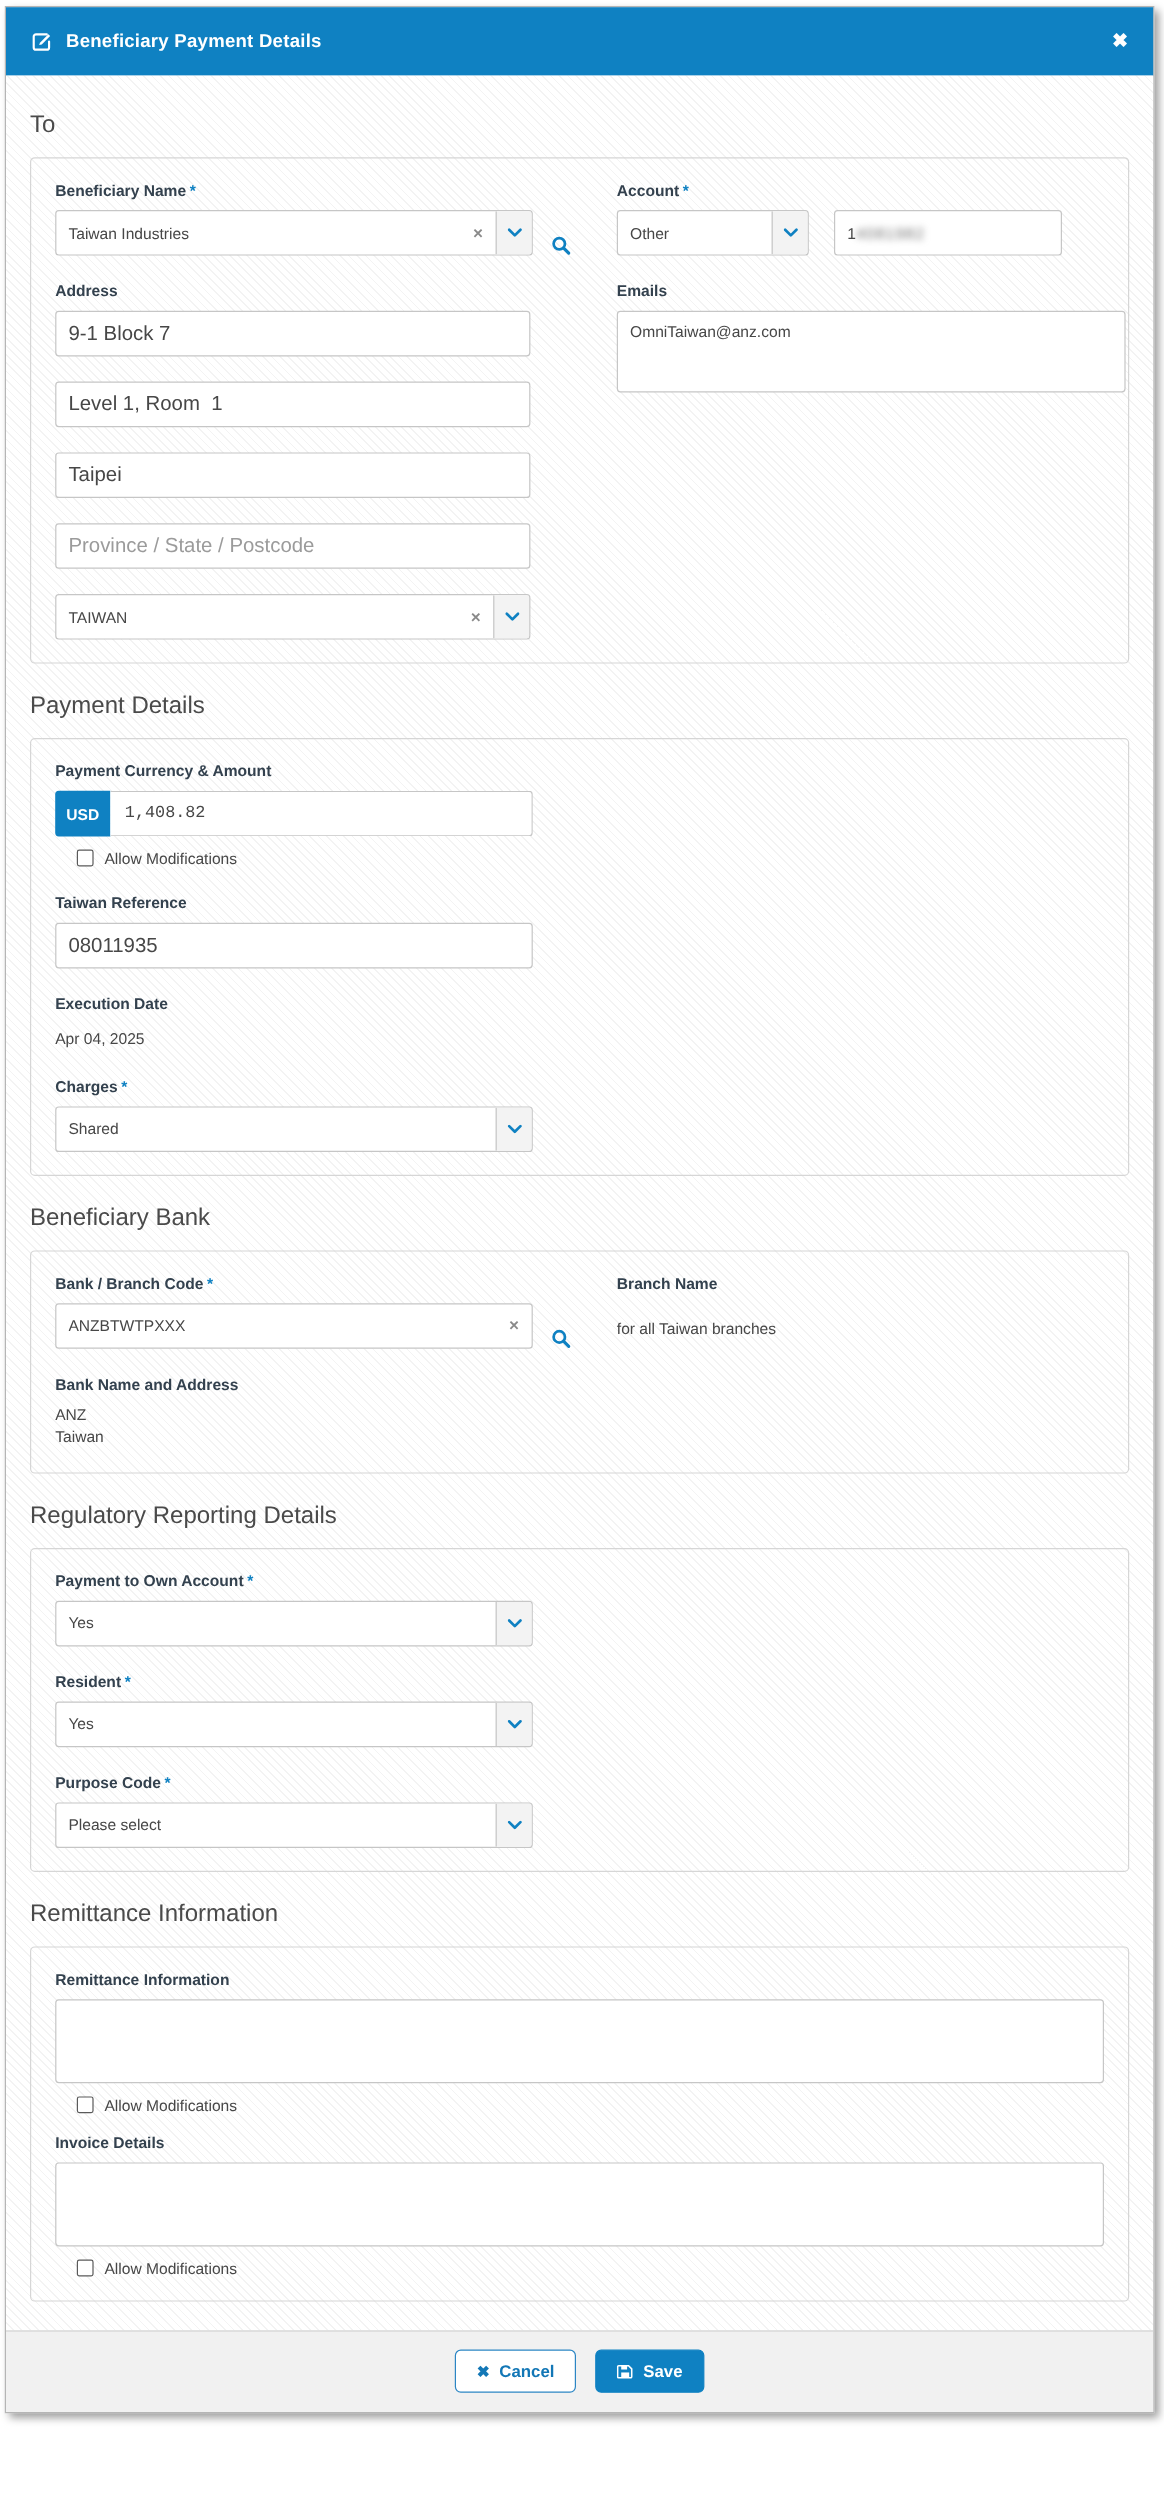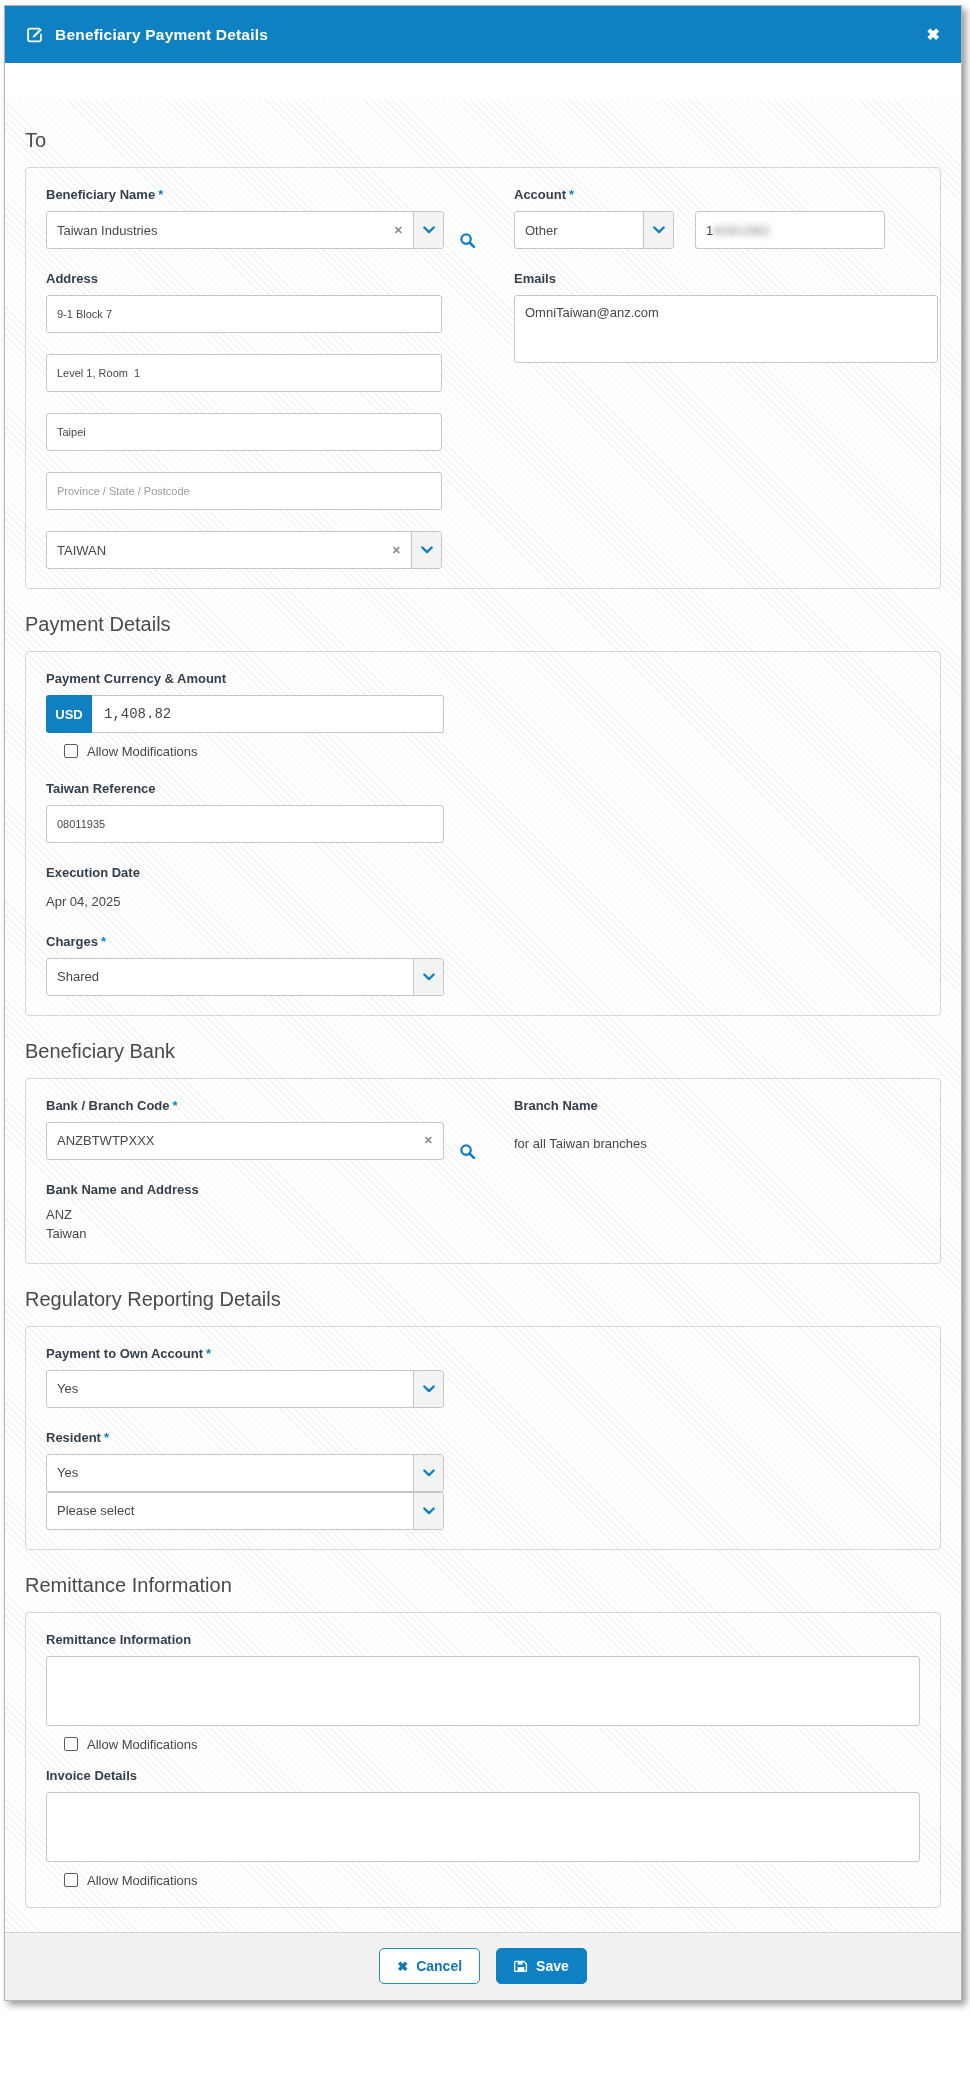--- a/index.html
+++ b/index.html
@@ -6,30 +6,30 @@
     font-family:"Liberation Sans",sans-serif;}
   *{box-sizing:border-box;}
   .modal{position:absolute;left:4px;top:5px;width:958px;border:1px solid #b5b5b5;
     box-shadow:4px 4px 7px rgba(0,0,0,.40);background:#fff;}
   
   .modal-header{height:57px;background:#0f81c2;display:flex;align-items:center;padding:0 21px;}
   .hdr-title{color:#fff;font-size:15.5px;font-weight:bold;margin-left:11px;letter-spacing:.2px;}
   .hdr-close{margin-left:auto;color:#fff;font-size:16px;font-weight:bold;cursor:pointer;line-height:1;}
   
   .modal-body{padding:18px 20px 24px;
-    background:repeating-linear-gradient(45deg,#ffffff 0px,#ffffff 4px,#f3f3f3 4px,#f3f3f3 5px);margin-top:36px;}
+    background:repeating-linear-gradient(45deg,#ffffff 0px,#ffffff 4px,#f3f3f3 4px,#f3f3f3 5px);}
   .section-heading{font-size:20px;font-weight:400;color:#4a4a4a;margin:24px 0 15px 0;}
   .section-heading.first{margin-top:12px;}
   .panel{border:1px solid #d6d6d6;border-radius:4px;padding:19px 20px;background:transparent;}
   .cols{display:flex;}
   .col-left{width:468px;flex:0 0 468px;}
   .col-right{flex:1;}
   .field-label{font-size:13px;font-weight:bold;color:#33414e;margin-bottom:9px;}
   .req{color:#0f81c2;font-weight:bold;margin-left:3px;font-size:13px;}
-  .text-input{height:38px;border:1px solid #c6c6c6;border-radius:3px;font-size:11px;color:#474747;
+  .text-input{height:38px;border:1px solid #c6c6c6;border-radius:3px;font-size:17px;color:#474747;
     padding:0 10px;background:#fff;font-family:inherit;display:block;}
   .text-input::placeholder{color:#9b9b9b;}
   .w396{width:396px;}
   .combo{display:flex;height:38px;border:1px solid #c6c6c6;border-radius:3px;background:#fff;
     align-items:stretch;overflow:hidden;}
   .combo input{border:none;outline:none;flex:1;min-width:0;padding:0 6px 0 10px;font-size:13px;
     color:#474747;font-family:inherit;background:transparent;}
   .clear-x{align-self:center;color:#8a8a8a;font-size:11px;font-weight:bold;padding:0 10px;cursor:pointer;}
   .chev-seg{width:30px;background:#f3f3f3;border-left:1px solid #c6c6c6;display:flex;
     align-items:center;justify-content:center;cursor:pointer;flex:0 0 30px;}
@@ -233,20 +233,23 @@
       </div>
       <div class="select-box" style="width:398px;">
         <span class="sel-val">Yes</span>
         <span class="chev-seg">
           <svg width="12" height="8" viewBox="0 0 14 9">
               <polyline points="1.5,1.5 7,7 12.5,1.5" fill="none" stroke="#0f81c2" stroke-width="2.6" stroke-linecap="round" stroke-linejoin="round"></polyline>
             </svg>
         </span>
       </div>
 
+      <div class="field-label gap22">
+        <span>Purpose Code</span><span class="req">*</span>
+      </div>
       <div class="select-box" style="width:398px;">
         <span class="sel-val">Please select</span>
         <span class="chev-seg">
           <svg width="12" height="8" viewBox="0 0 14 9">
               <polyline points="1.5,1.5 7,7 12.5,1.5" fill="none" stroke="#0f81c2" stroke-width="2.6" stroke-linecap="round" stroke-linejoin="round"></polyline>
             </svg>
         </span>
       </div>
     </div>
 

